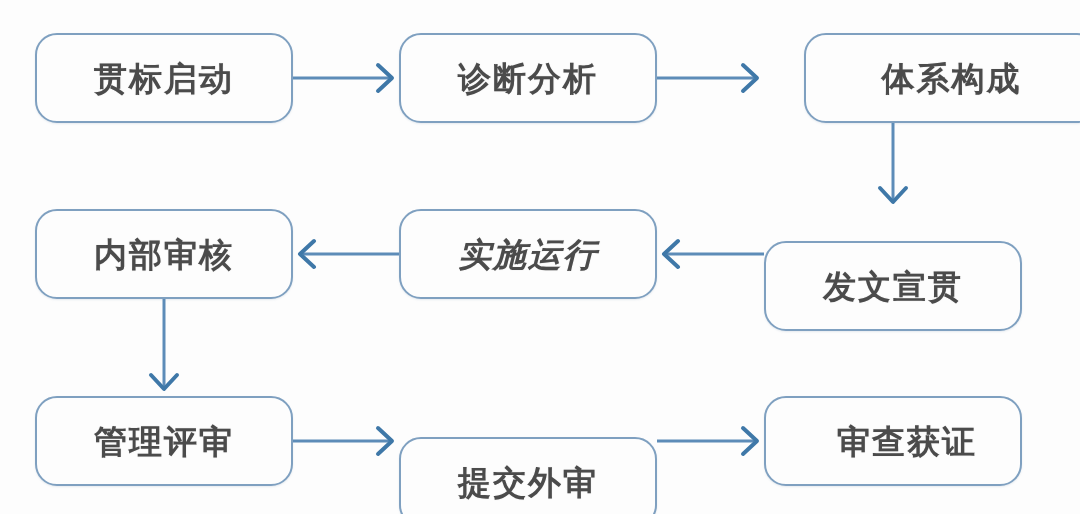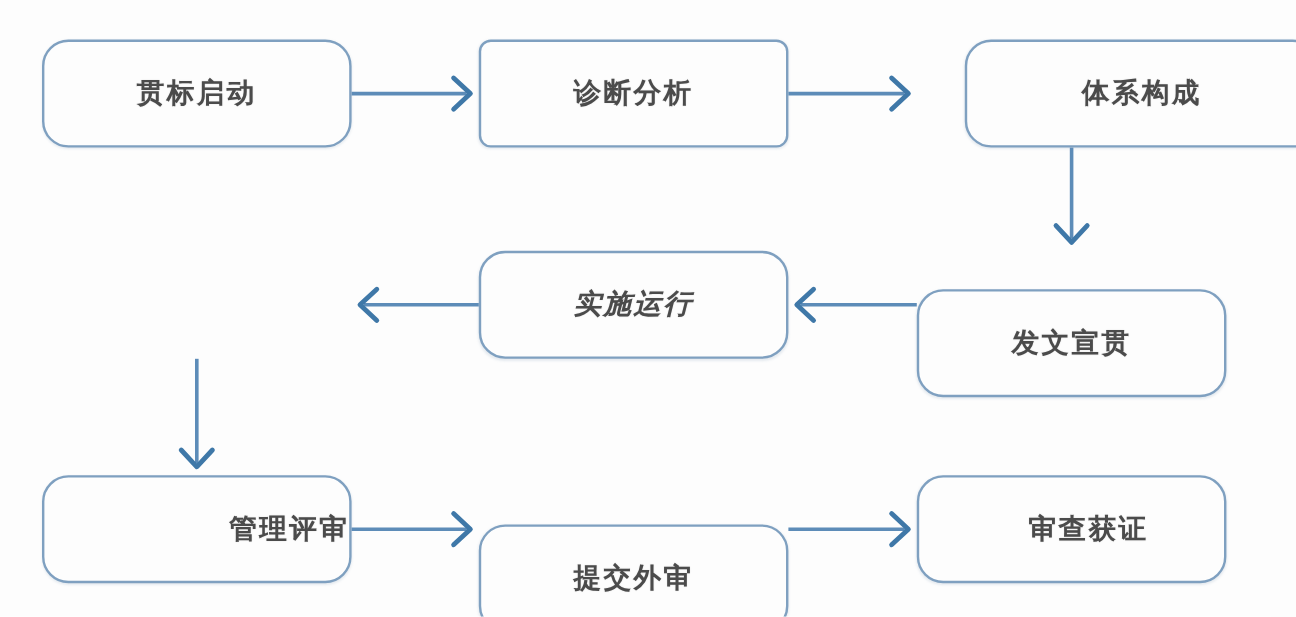--- a/index.html
+++ b/index.html
@@ -20,21 +20,21 @@
     box-sizing: border-box;
     border: 2px solid #7fa0c0;
     border-radius: 22px;
     background: #fdfdfd;
     display: flex;
     align-items: center;
     justify-content: center;
     box-shadow: 0 1px 2px rgba(120,150,180,0.18);
   }
   .node-label {
-    font-size: 23px;
+    font-size: 33px;
     font-weight: bold;
     color: #4b4b4b;
     letter-spacing: 2px;
     line-height: 1;
     white-space: nowrap;
     text-shadow: 0 0 1px rgba(75,75,75,0.25);
   }
   .connector {
     position: absolute;
     overflow: visible;
@@ -54,38 +54,41 @@
 </style>
 </head>
 <body>
 
 <div id="canvas">
 
   <div class="node" style="left:35px; top:33px; width:258px; height:90px;">
     <span class="node-label">贯标启动</span>
   </div>
 
-  <div class="node" style="left:399px; top:33px; width:258px; height:90px;border-radius:10px;">
+  <div class="node" style="left:399px; top:33px; width:258px; height:90px;">
     <span class="node-label">诊断分析</span>
   </div>
 
   <div class="node" style="left:804px; top:33px; width:295px; height:90px;">
     <span class="node-label">体系构成</span>
   </div>
 
+  <div class="node" style="left:35px; top:209px; width:258px; height:90px;">
+    <span class="node-label">内部审核</span>
+  </div>
 
   <div class="node" style="left:399px; top:209px; width:258px; height:90px;font-style:italic;">
     <span class="node-label">实施运行</span>
   </div>
 
   <div class="node" style="left:764px; top:209px; width:258px; height:90px;margin-top:32px;">
     <span class="node-label">发文宣贯</span>
   </div>
 
-  <div class="node" style="left:35px; top:396px; width:258px; height:90px;justify-content:flex-end;">
+  <div class="node" style="left:35px; top:396px; width:258px; height:90px;">
     <span class="node-label">管理评审</span>
   </div>
 
   <div class="node" style="left:399px; top:396px; width:258px; height:90px;margin-top:41px;">
     <span class="node-label">提交外审</span>
   </div>
 
   <div class="node" style="left:764px; top:396px; width:258px; height:90px;padding-left:28px;">
     <span class="node-label">审查获证</span>
   </div>

